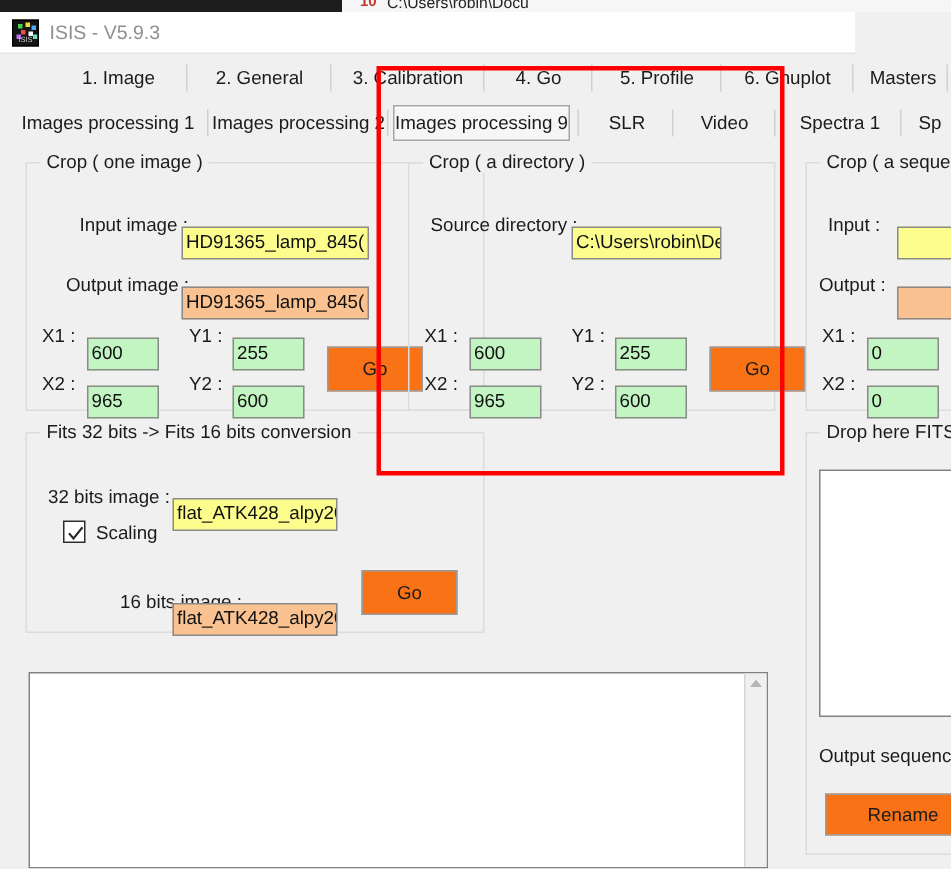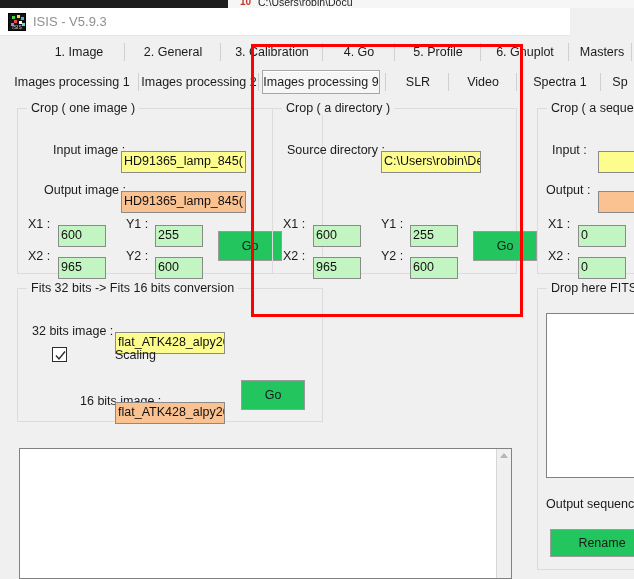--- a/index.html
+++ b/index.html
@@ -136,21 +136,21 @@
     white-space: nowrap;
     font-family: "Liberation Sans", sans-serif;
     margin-top: 12px;
   }
   .field.yellow { background: #fdfd8e; }
   .field.orange { background: #fac290; }
   .field.green  { background: #c2f5c2; }
 
   .btn {
     position: absolute;
-    background: #22c55e;
+    background: #f97316;
     border: 1px solid #9b9b9b;
     font-size: 12.5px; color: #1b1b1b;
     display: flex; align-items: center; justify-content: center;
     line-height: 14px;
   }
 
   .checkbox-wrap { position: absolute; display: flex; align-items: center; }
   .cbox {
     width: 15px; height: 15px; border: 1px solid #2c2c2c; background: #fff;
     position: relative; flex: none;
@@ -307,21 +307,21 @@
     <div class="field green" style="left:40px; top:136px; width:48px; height:22px;">0</div>
 
   </div>
 
   <div class="group" style="left:17px; top:288px; width:306px; height:134px;">
     <div class="legend">Fits 32 bits -&gt; Fits 16 bits conversion</div>
 
     <div class="lbl" style="left:14px; top:35px;">32 bits image :</div>
     <div class="field yellow" style="left:97px; top:31px; width:110px; height:22px;">flat_ATK428_alpy200</div>
 
-    <div class="checkbox-wrap" style="left:34px; top:58px;gap:41px;">
+    <div class="checkbox-wrap" style="left:24px; top:58px;">
       <span class="cbox">
         <svg width="13" height="13" viewBox="0 0 13 13" aria-hidden="true">
           <path d="M2 6.5 L5 10 L11 2.5" stroke="#2c2c2c" stroke-width="1.4" fill="none"></path>
         </svg>
       </span>
       <span class="cbox-label">Scaling</span>
     </div>
 
     <div class="lbl" style="left:14px; top:105px;margin-left:48px;">16 bits image :</div>
     <div class="field orange" style="left:97px; top:101px; width:110px; height:22px;">flat_ATK428_alpy200</div>

